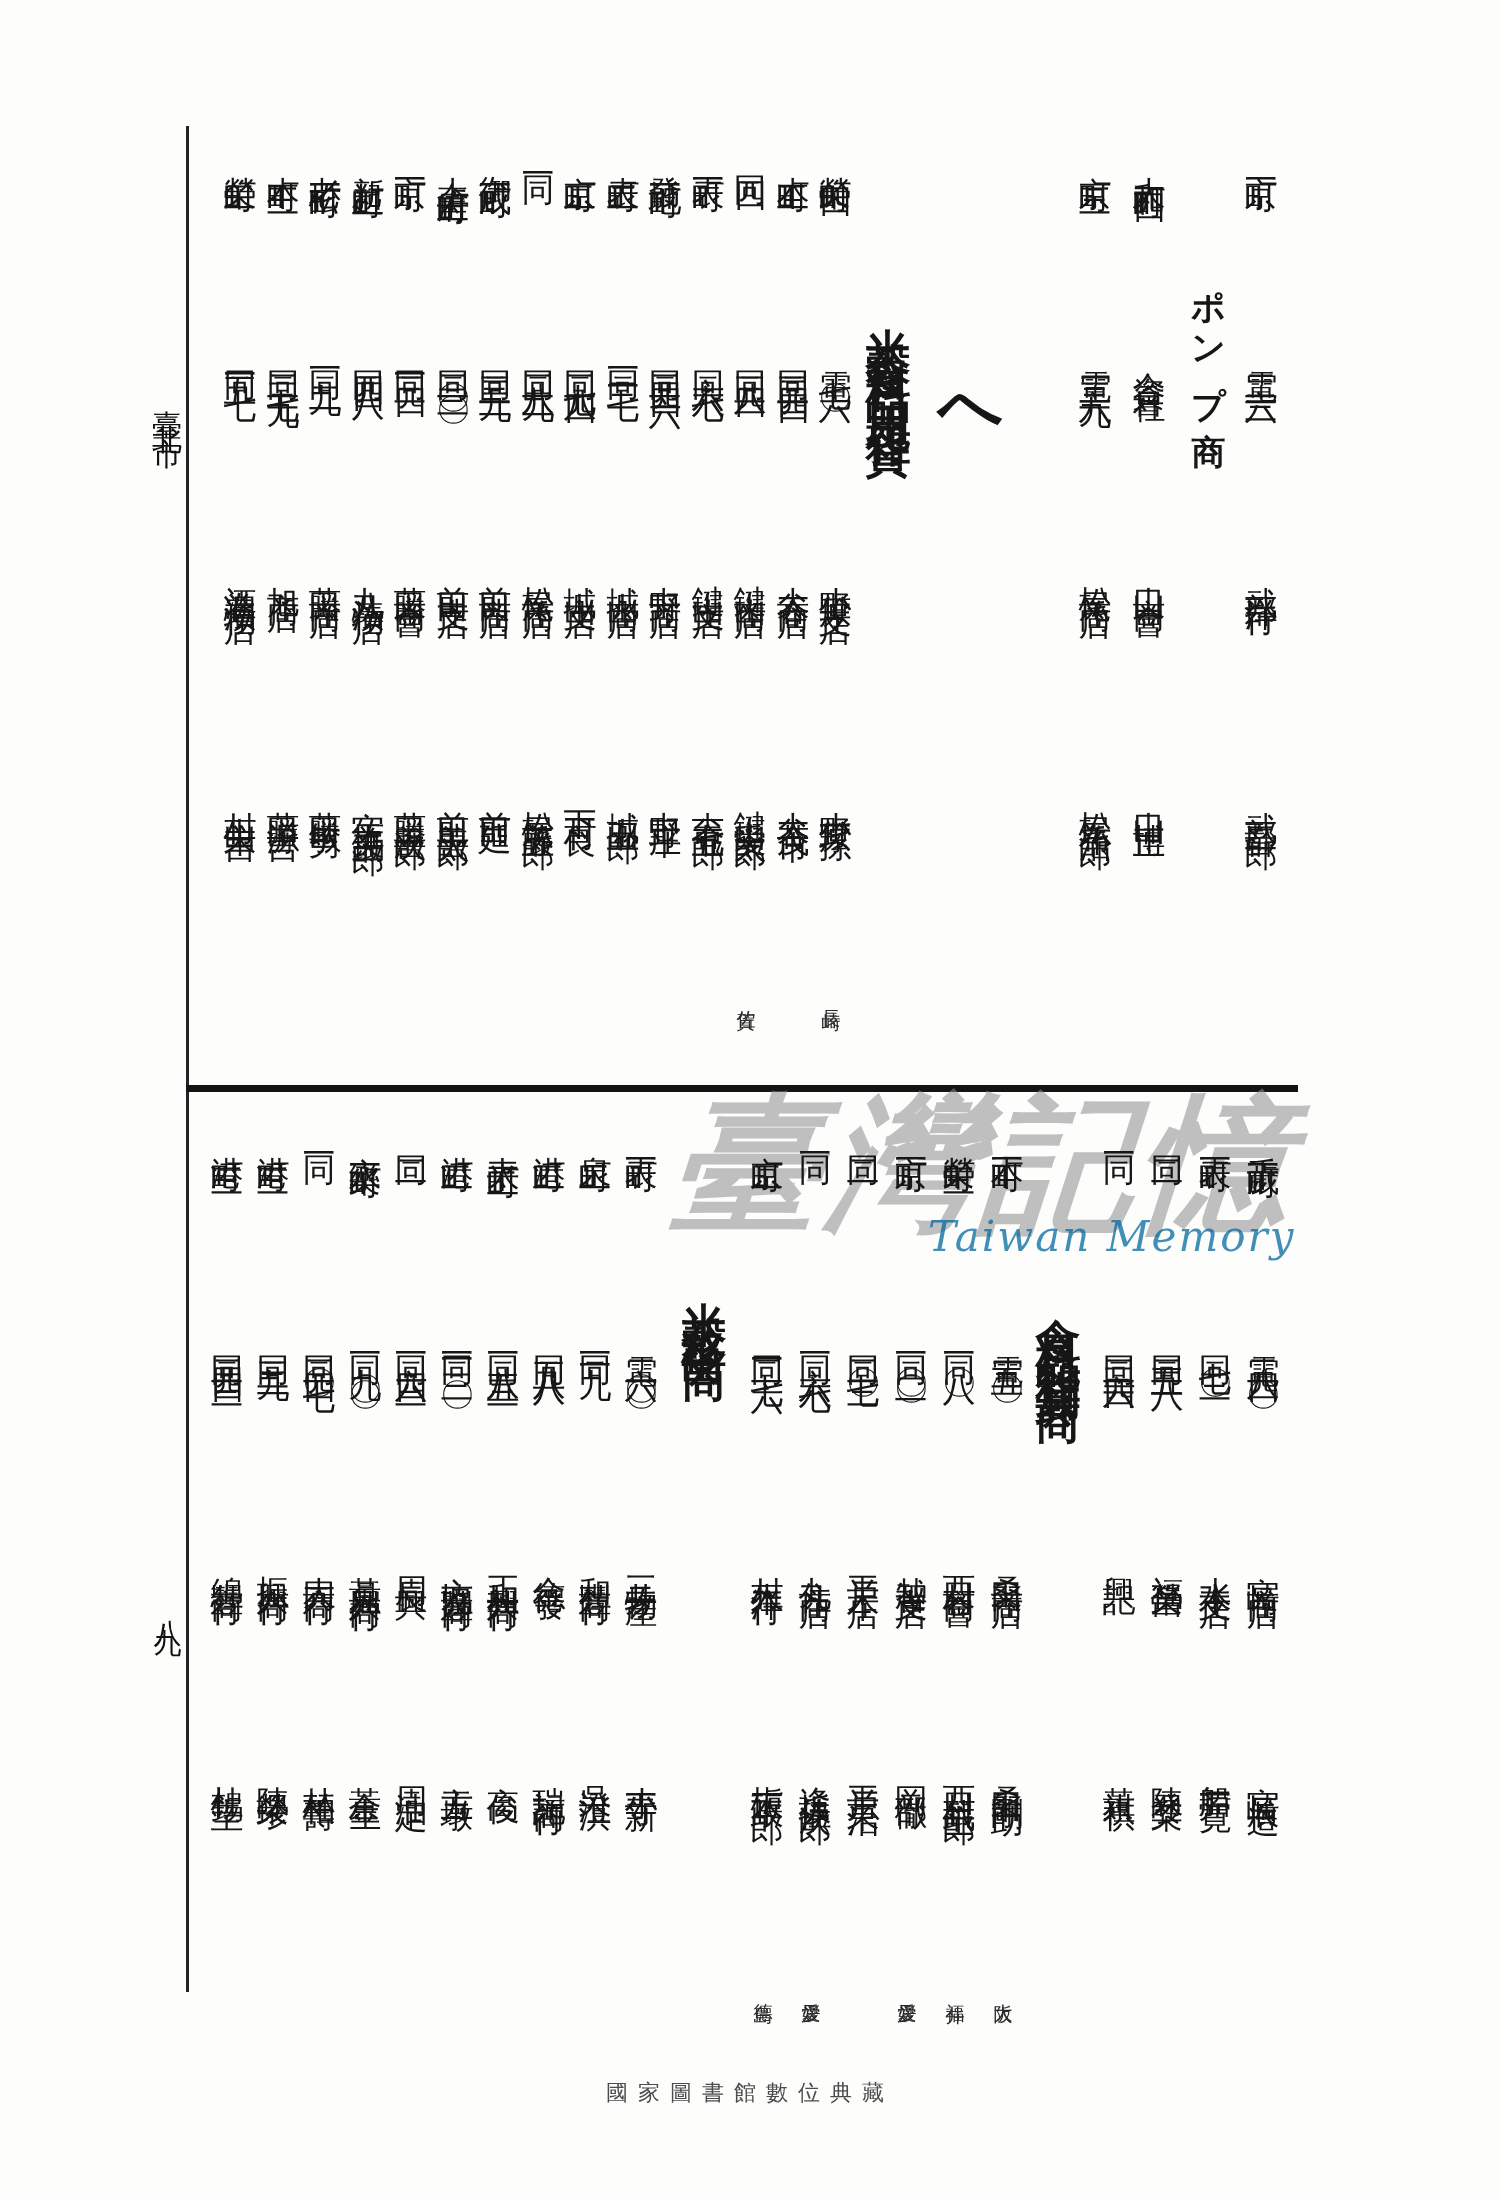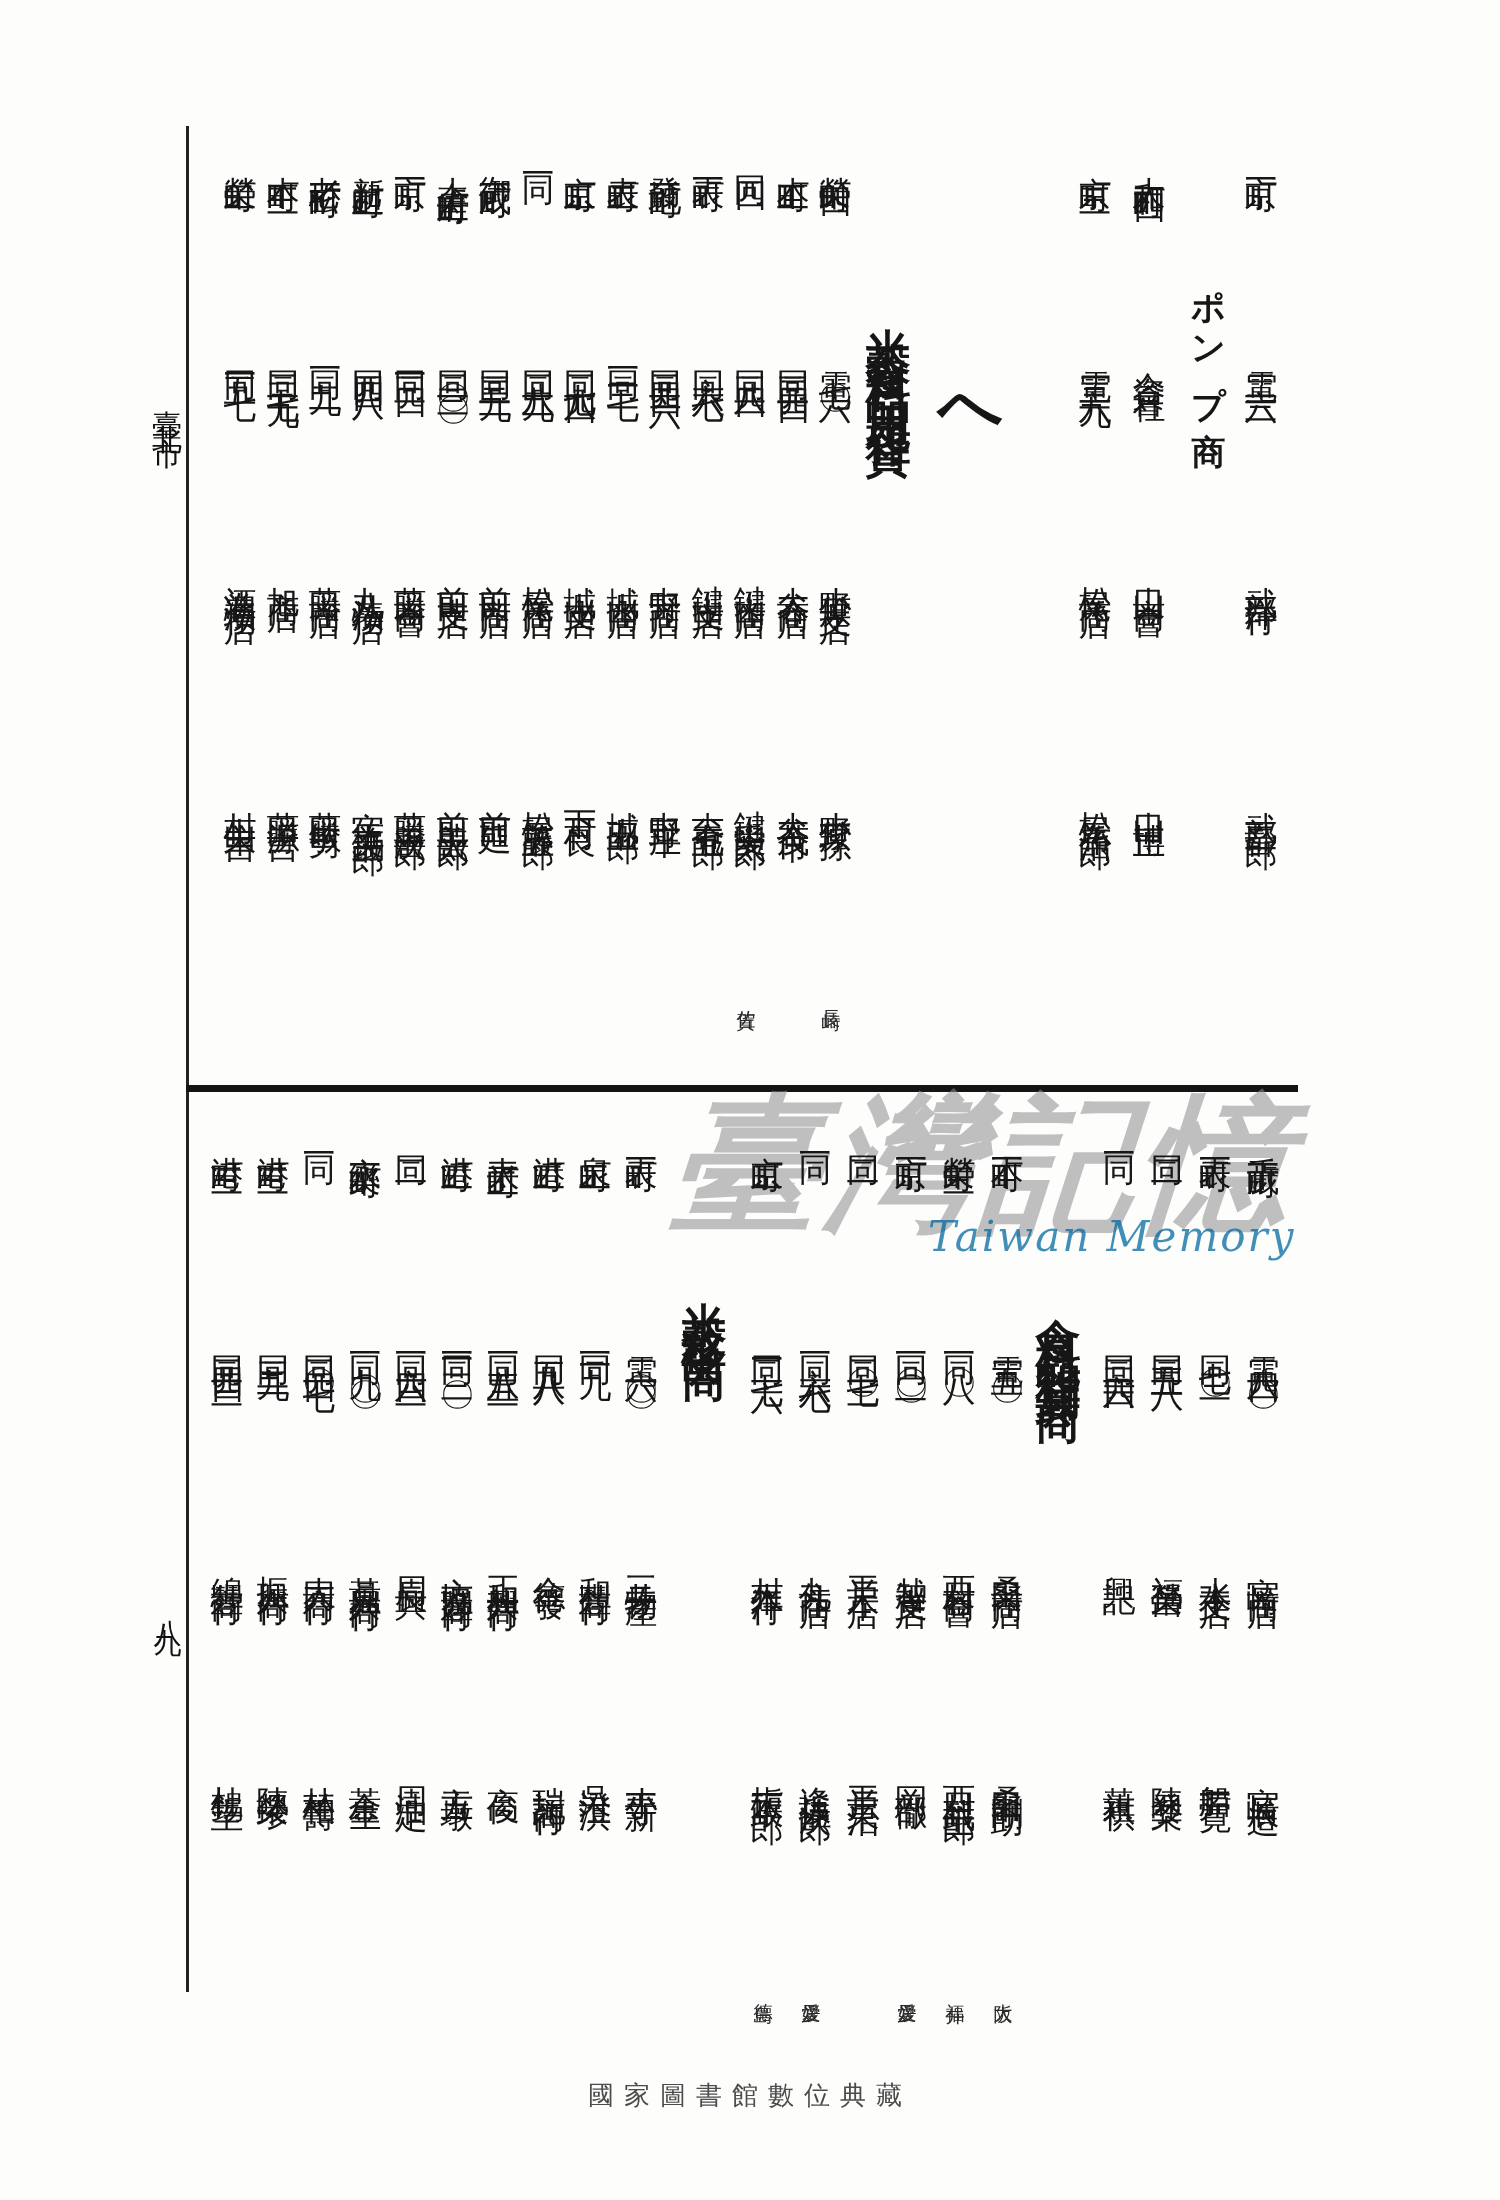--- a/index.html
+++ b/index.html
@@ -31,21 +31,21 @@
     letter-spacing:8px;color:#8e8e8e;opacity:.55;
     transform:skewX(-4deg);white-space:nowrap;
   }
   .watermark-latin{
     position:absolute;left:928px;top:1212px;
     font-size:42px;font-style:italic;color:#0369a1;opacity:.75;
     letter-spacing:2px;white-space:nowrap;
   }
   .footer-text{
     position:absolute;left:0;top:2078px;width:1500px;
-    text-align:center;font-size:26px;letter-spacing:10px;color:#4c4c4c;
+    text-align:center;font-size:22px;letter-spacing:10px;color:#4c4c4c;
   }
 </style>
 </head>
 <body>
 
 <div class="rule-v" style="left:186px;top:126px;width:3px;height:1866px;"></div>
 <div class="rule-h" style="left:186px;top:1085px;width:1112px;height:7px;"></div>
 
 <div class="vtext margin-label" style="left:146px;top:386px;">臺北市</div>
 <div class="vtext page-number" style="left:148px;top:1598px;">八九</div>

